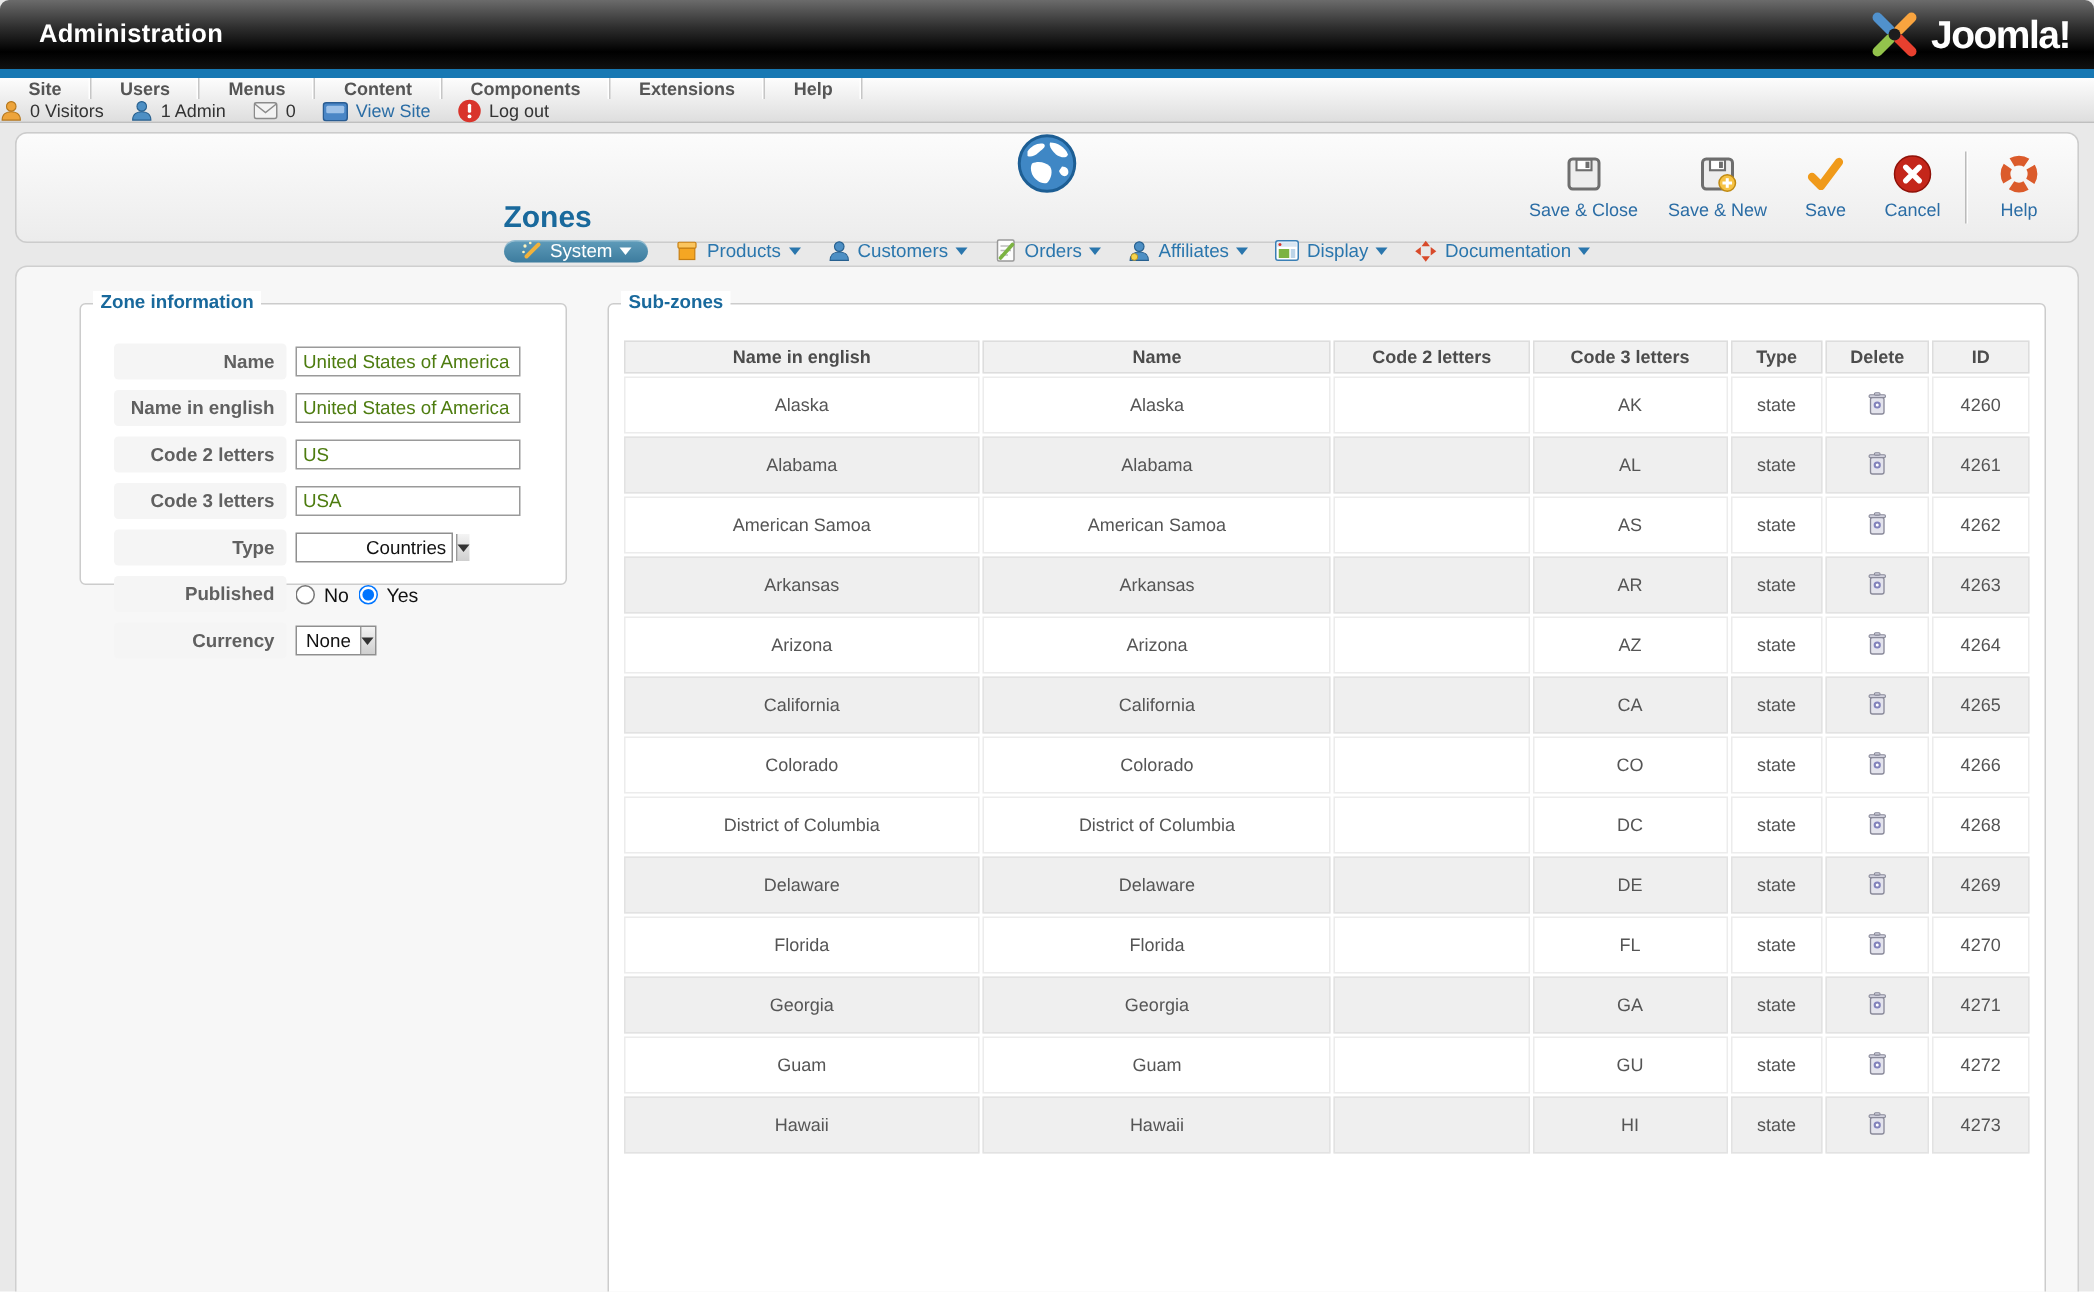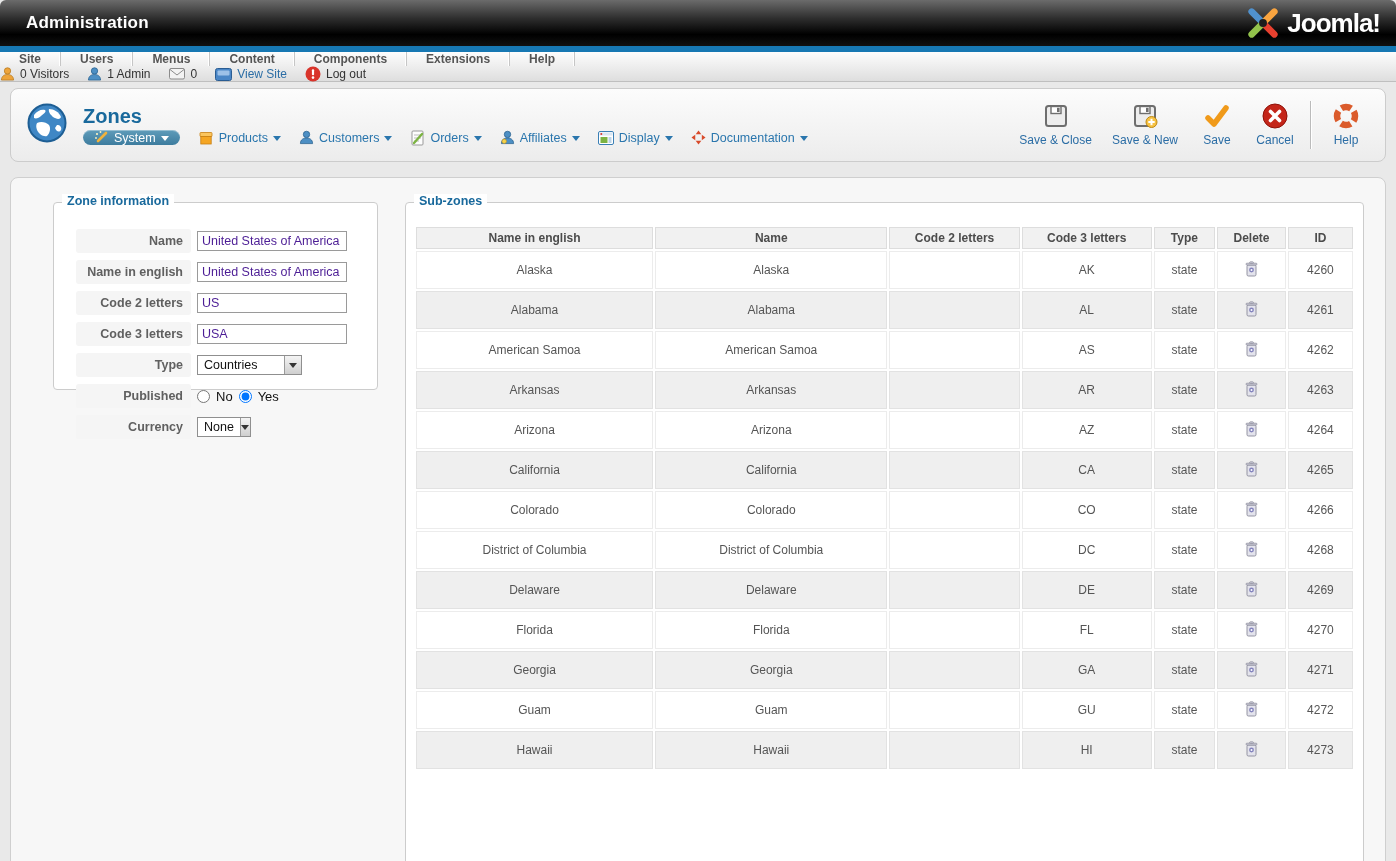--- a/index.html
+++ b/index.html
@@ -20,21 +20,21 @@
              border-bottom:1px solid #bfbfbf; display:flex; align-items:stretch; justify-content:space-between;flex-direction:column; }
   .main-menu { display:flex; }
   .menu-tab { display:flex; align-items:center; padding:0 19px; font-size:12px; font-weight:bold; color:#555;
               border-right:1px solid #c6c6c6; box-shadow:inset -1px 0 0 #fff; cursor:pointer; }
   .statusbar { display:flex; align-items:center; gap:18px; padding-right:14px; font-size:12px; color:#333; }
   .status-item { display:flex; align-items:center; gap:5px; cursor:pointer; }
   .status-item.link { color:#2b6da5; }
 
   
   .page-header { margin:6px 10px 0; height:74px; background:linear-gradient(180deg,#fcfcfc,#ececec);
-                 border:1px solid #ccc; border-radius:8px; position:relative; display:flex; align-items:center; }
+                 border:1px solid #ccc; border-radius:8px; position:relative; display:flex; align-items:center;flex-direction:column; }
   .globe-wrap { margin:0 16px 0 16px; }
   .header-main { display:flex; flex-direction:column; gap:3px; }
   .page-title { color:#19699c; font-size:20px; font-weight:bold; line-height:22px; }
   .component-menu { display:flex; align-items:center; gap:18px; }
   .cm-item { display:flex; align-items:center; gap:5px; font-size:12.5px; color:#2a76ad; cursor:pointer; }
   .cm-item .caret { width:0; height:0; border-left:4px solid transparent; border-right:4px solid transparent;
                     border-top:5px solid #2a76ad; margin-top:1px; }
   .cm-item.active { background:linear-gradient(180deg,#5f9cba,#3d7c9e); border-radius:11px; padding:0 11px;
                     color:#fff; box-shadow:inset 0 1px 0 rgba(255,255,255,.35); }
   .cm-item.active .caret { border-top-color:#fff; }
@@ -50,21 +50,21 @@
               border-radius:8px 8px 0 0; display:flex; align-items:flex-start; padding:24px 21px 0 30px; }
   .fieldset { position:relative; background:#fff; border:1px solid #ccc; border-radius:4px; }
   .legend { position:absolute; top:-9px; left:8px; background:#fff; padding:0 5px; color:#19699c;
             font-size:12.5px; font-weight:bold; }
 
   .zone-fieldset { width:325px; height:188px; padding:26px 14px 0 22px; flex-shrink:0;margin-left:12px; }
   .form-row { display:flex; align-items:center; margin-bottom:7px; }
   .form-label { width:115px; background:#f5f5f5; border-radius:3px; padding:5px 8px; text-align:right;
                 font-size:12.5px; font-weight:bold; color:#606060; margin-right:6px; flex-shrink:0; }
   .text-input { width:150px; height:20px; border:1px solid #9a9a9a; font-family:"Liberation Sans",sans-serif;
-                font-size:12.5px; padding:1px 4px; color:#4c1d95; background:#fff; }
+                font-size:12.5px; padding:1px 4px; color:#4d7c0f; background:#fff; }
   .fake-select { display:inline-flex; align-items:center; border:1px solid #8f8f8f; background:#fff; height:20px;
                  font-size:12.5px; color:#111; cursor:pointer; }
   .fake-select .sel-text { padding:0 6px; flex:1; white-space:nowrap; }
   .sel-arrow { width:17px; height:18px; background:linear-gradient(180deg,#f4f4f4,#cfcfcf); border-left:1px solid #9a9a9a;
                display:flex; align-items:center; justify-content:center; }
   .sel-arrow i { width:0; height:0; border-left:4px solid transparent; border-right:4px solid transparent;
                  border-top:5px solid #333; }
   .radio-group { display:flex; align-items:center; gap:6px; font-size:13px; color:#111; }
   .radio-group input { width:13px; height:13px; }
 
@@ -295,21 +295,21 @@
     <div class="form-row">
       <div class="form-label">Code 2 letters</div>
       <input class="text-input" type="text" value="US" style="">
     </div>
     <div class="form-row">
       <div class="form-label">Code 3 letters</div>
       <input class="text-input" type="text" value="USA" style="">
     </div>
     <div class="form-row">
       <div class="form-label">Type</div>
-      <div class="fake-select" style="width:105px;">
+      <div class="fake-select" style="width:105px;padding-left:40px;">
         <span class="sel-text">Countries</span>
         <span class="sel-arrow">
             <i></i>
           </span>
       </div>
     </div>
     <div class="form-row">
       <div class="form-label">Published</div>
       <div class="radio-group">
         <input type="radio" name="published" style="">

